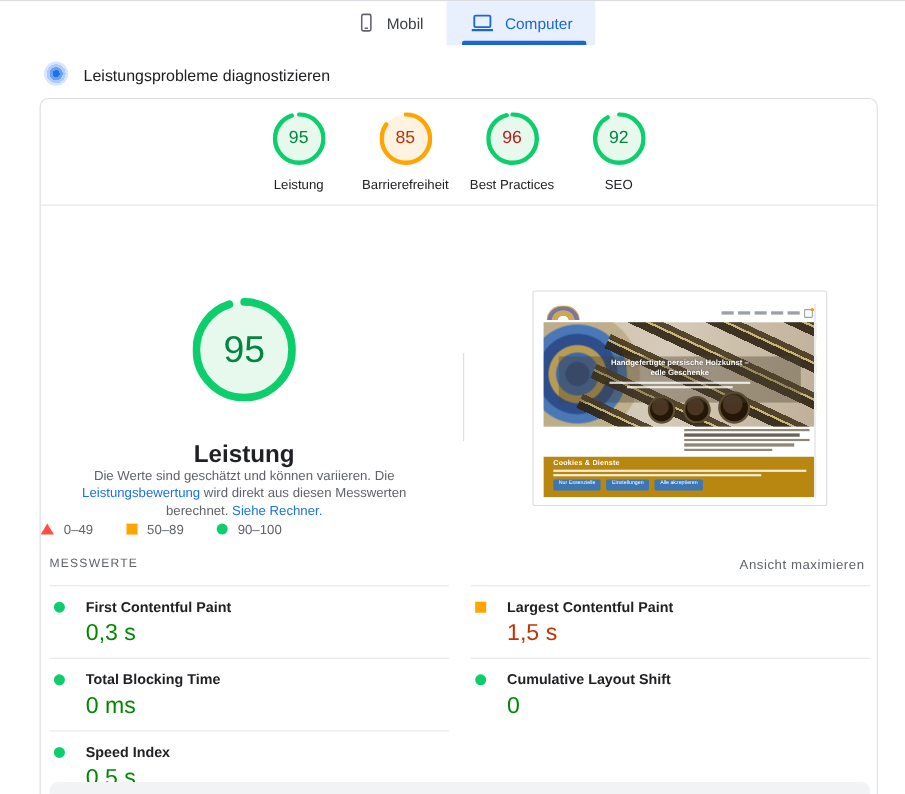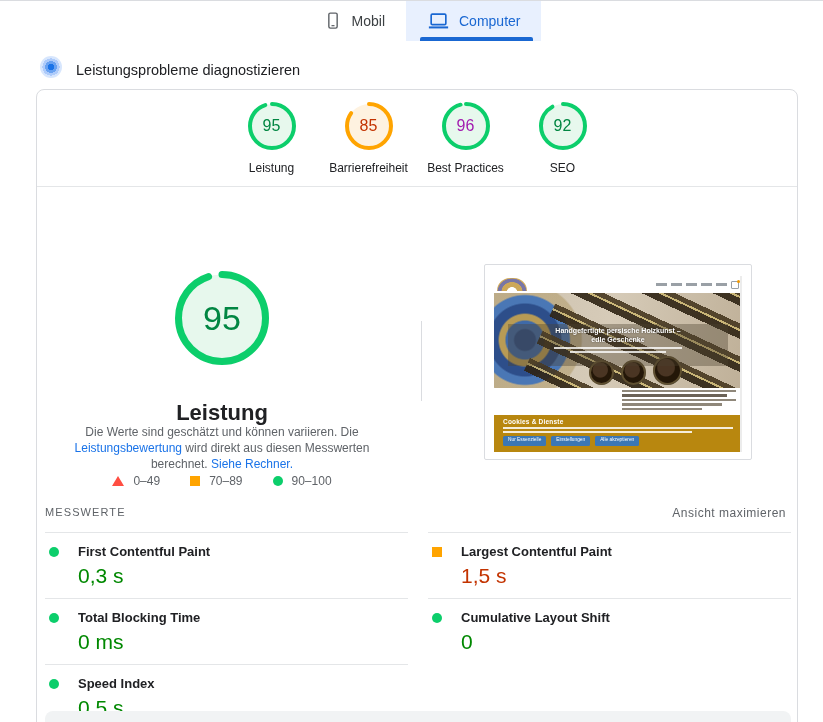--- a/index.html
+++ b/index.html
@@ -38,21 +38,21 @@
   
   .bigwrap{position:absolute;left:138px;top:181px;width:94px;height:94px;}
   .bigwrap .num{position:absolute;inset:0;display:flex;align-items:center;justify-content:center;
                 font-size:34px;font-weight:500;}
   .perf-title{position:absolute;top:292px;left:0;width:370px;text-align:center;
               font-size:22px;color:#202124;}
   .perf-desc{position:absolute;top:322px;left:20px;width:330px;text-align:center;
              font-size:12px;line-height:16px;color:#5F6368;}
   .perf-desc a{color:#1A73E8;text-decoration:none;cursor:pointer;}
 
-  .legend{position:absolute;top:384px;left:0;width:370px;display:flex;justify-content:center;
+  .legend{position:absolute;top:384px;left:0;width:370px;display:flex;justify-content:flex-start;
           gap:30px;align-items:center;font-size:12px;color:#5F6368;}
   .litem{display:flex;align-items:center;gap:9px;}
   .l-tri{width:0;height:0;border-left:6px solid transparent;border-right:6px solid transparent;
          border-bottom:10px solid #FF4E42;}
   .l-sq{width:10px;height:10px;background:#FFA400;}
   .l-dot{width:10px;height:10px;border-radius:50%;background:#0CCE6B;}
 
   .vdiv{position:absolute;left:384px;top:231px;height:80px;width:1px;background:#DADCE0;}
 
   
@@ -167,21 +167,21 @@
     <circle cx="24" cy="24" r="22" fill="none" stroke="#FFA400" stroke-width="4" pathLength="100" stroke-dasharray="85 15" stroke-linecap="round" transform="rotate(-90 24 24)"></circle>
             </svg>
       <span class="num" style="color:#C33300">85</span></span>
     <span class="glabel">Barrierefreiheit</span>
         </div>
         <div class="sg">
           <span class="gwrap"><svg width="48" height="48" viewBox="0 0 48 48">
     <circle cx="24" cy="24" r="22" fill="#E7F8ED"></circle>
     <circle cx="24" cy="24" r="22" fill="none" stroke="#0CCE6B" stroke-width="4" pathLength="100" stroke-dasharray="96 4" stroke-linecap="round" transform="rotate(-90 24 24)"></circle>
             </svg>
-      <span class="num" style="color:#a21caf">96</span></span>
+      <span class="num" style="color:#b91c1c">96</span></span>
     <span class="glabel">Best Practices</span>
         </div>
         <div class="sg">
           <span class="gwrap"><svg width="48" height="48" viewBox="0 0 48 48">
     <circle cx="24" cy="24" r="22" fill="#E7F8ED"></circle>
     <circle cx="24" cy="24" r="22" fill="none" stroke="#0CCE6B" stroke-width="4" pathLength="100" stroke-dasharray="92 8" stroke-linecap="round" transform="rotate(-90 24 24)"></circle>
             </svg>
       <span class="num" style="color:#018642">92</span></span>
     <span class="glabel">SEO</span>
         </div>
@@ -194,21 +194,21 @@
         </svg><span class="num" style="color:#018642">95</span></div>
     <h2 class="perf-title">Leistung</h2>
     <p class="perf-desc"><span>Die Werte sind geschätzt und können variieren. Die </span><a>Leistungsbewertung</a><span> wird direkt aus diesen Messwerten berechnet. </span><a>Siehe Rechner.</a></p>
     <div class="legend" id="legendRow">
         <span class="litem">
           <i class="l-tri"></i>
           <span>0–49</span>
         </span>
         <span class="litem">
           <i class="l-sq"></i>
-          <span>70–89</span>
+          <span>50–89</span>
         </span>
         <span class="litem">
           <i class="l-dot"></i>
           <span>90–100</span>
         </span>
       </div>
 
     <div class="vdiv"></div>
 
     <div class="thumb">

